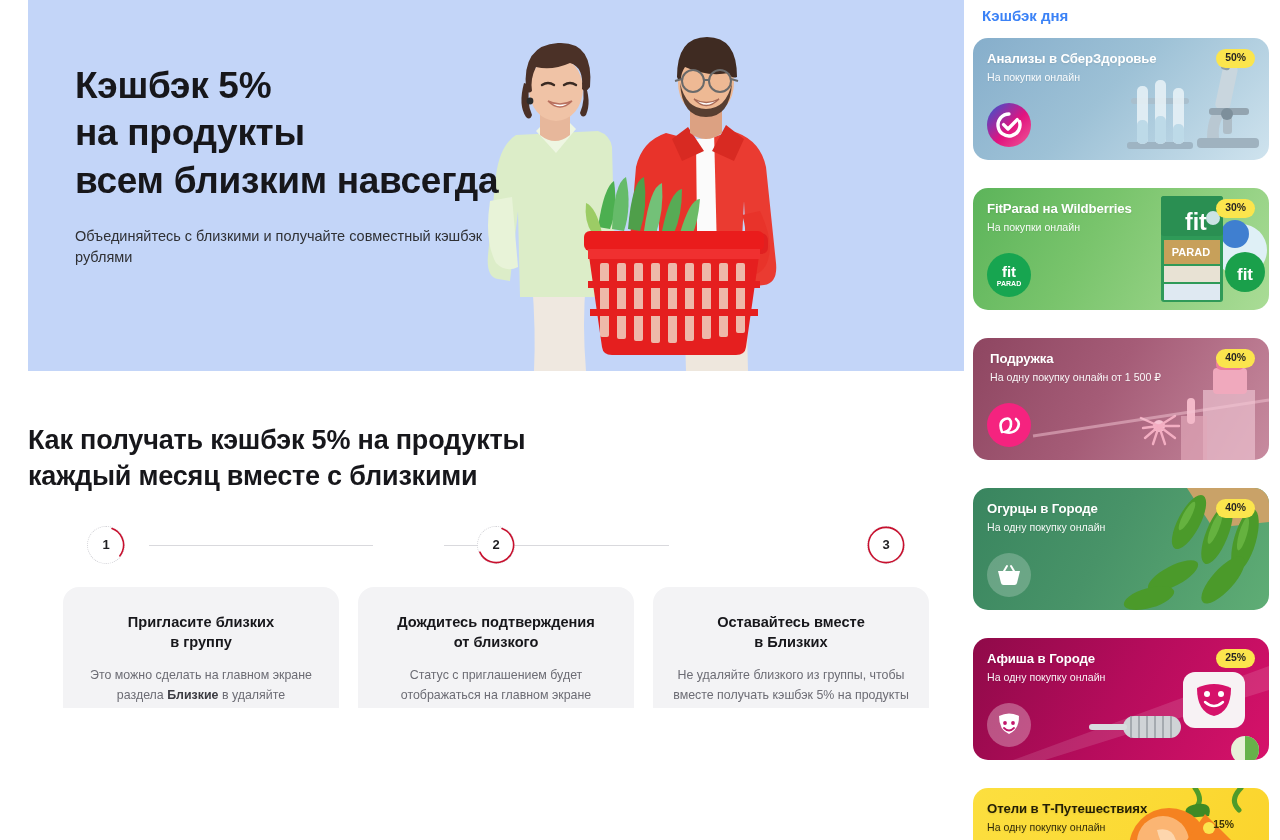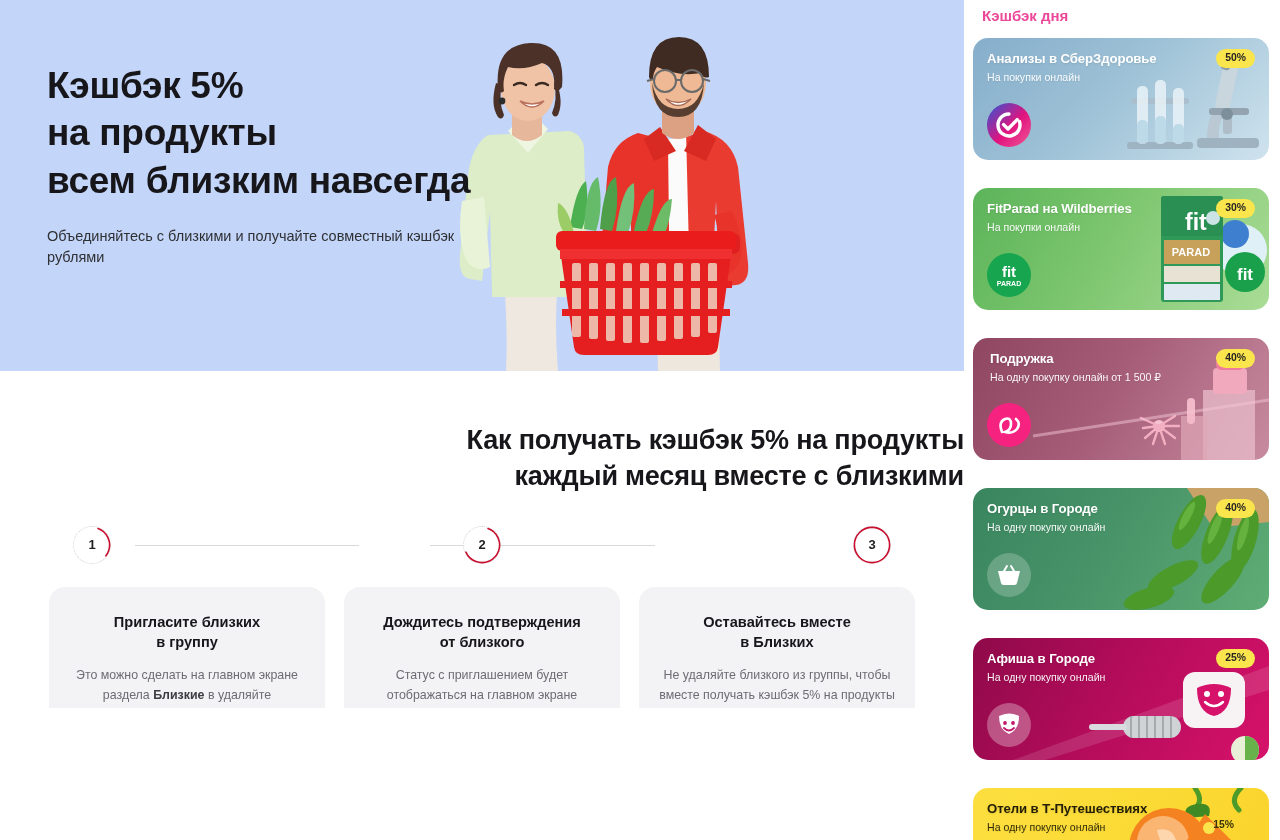--- a/index.html
+++ b/index.html
@@ -20,20 +20,21 @@
   }
 
   
   .main-col {
     position: absolute;
     left: 0; top: 0;
     width: 964px;
     height: 708px;
     background: #ffffff;
     overflow: hidden;
+    padding-left: 28px;
   }
 
   
   .hero {
     position: relative;
     width: 964px;
     height: 371px;
     background: #c3d5f8;
     overflow: hidden;
   }
@@ -74,21 +75,21 @@
   }
   .hero-photo svg { display: block; width: 100%; height: 100%; }
 
   
   .howto {
     position: relative;
     padding-top: 52px;
   }
 
   .section-title {
-    text-align: right;
+    text-align: left;
     font-size: 27px;
     line-height: 1.33;
     font-weight: 700;
     letter-spacing: -0.2px;
     color: #17171b;
     white-space: pre-line;
   }
 
   
   .steps-rail {
@@ -195,21 +196,21 @@
     width: 316px;
     height: 840px;
     background: #ffffff;
     padding: 0 11px 0 9px;
     overflow: hidden;
   }
 
   .sidebar-title {
     font-size: 15px;
     font-weight: 700;
-    color: #ec4899;
+    color: #3b82f6;
     padding: 4px 0 0 9px;
     line-height: 24px;
   }
 
   .offer-list {
     margin-top: 10px;
     display: flex;
     flex-direction: column;
     gap: 28px;
   }

